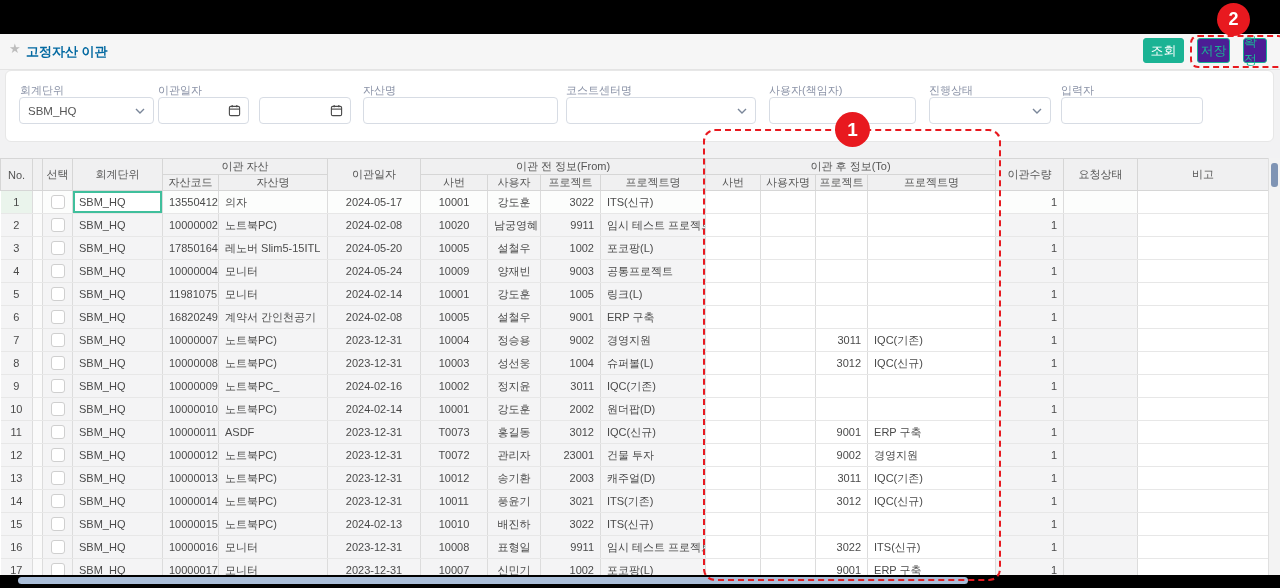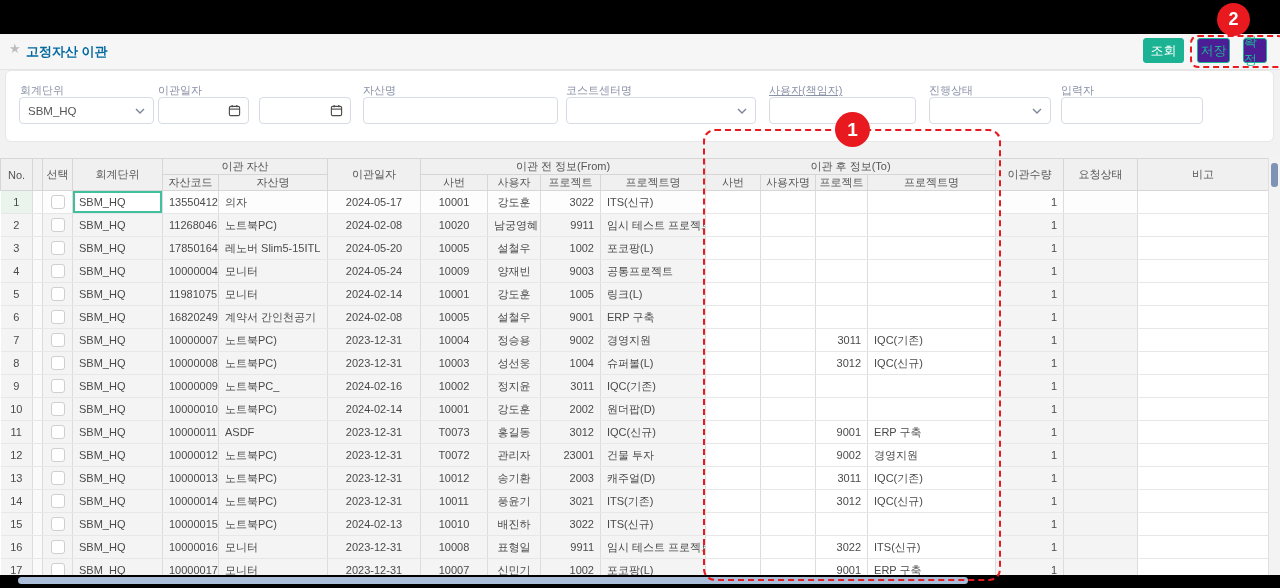--- a/index.html
+++ b/index.html
@@ -102,21 +102,21 @@
     <span class="flabel" style="left:560px;">코스트센터명</span>
     <div class="finp fsel" style="left:560px;width:190px;">
       <span></span>
       <span class="chev">
           <svg width="10" height="6" viewBox="0 0 10 6">
             <polyline points="1,1 5,5 9,1" fill="none" stroke="#7a8699" stroke-width="1.4"></polyline>
           </svg>
         </span>
     </div>
 
-    <span class="flabel" style="left:763px;text-decoration:underline;">사용자(책임자)</span>
+    <span class="flabel" style="left:763px;">사용자(책임자)</span>
     <div class="finp" style="left:763px;width:147px;">
       <input value="" style="">
     </div>
 
     <span class="flabel" style="left:923px;">진행상태</span>
     <div class="finp fsel" style="left:923px;width:122px;">
       <span></span>
       <span class="chev">
           <svg width="10" height="6" viewBox="0 0 10 6">
             <polyline points="1,1 5,5 9,1" fill="none" stroke="#7a8699" stroke-width="1.4"></polyline>
@@ -202,21 +202,21 @@
             <td class="ac"></td>
             <td class="al ed"></td>
           </tr>
           <tr>
             <td class="ac">2</td>
             <td class="ac sp"></td>
             <td class="ac">
               <div class="cb"></div>
             </td>
             <td class="al">SBM_HQ</td>
-            <td class="al">11268046</td>
+            <td class="al">10000002</td>
             <td class="al">노트북PC)</td>
             <td class="ac">2024-02-08</td>
             <td class="ac">10020</td>
             <td class="ac">남궁영혜</td>
             <td class="ar">9911</td>
             <td class="al">임시 테스트 프로젝트</td>
             <td class="ac ed"></td>
             <td class="ac ed"></td>
             <td class="ar ed"></td>
             <td class="al ed"></td>

